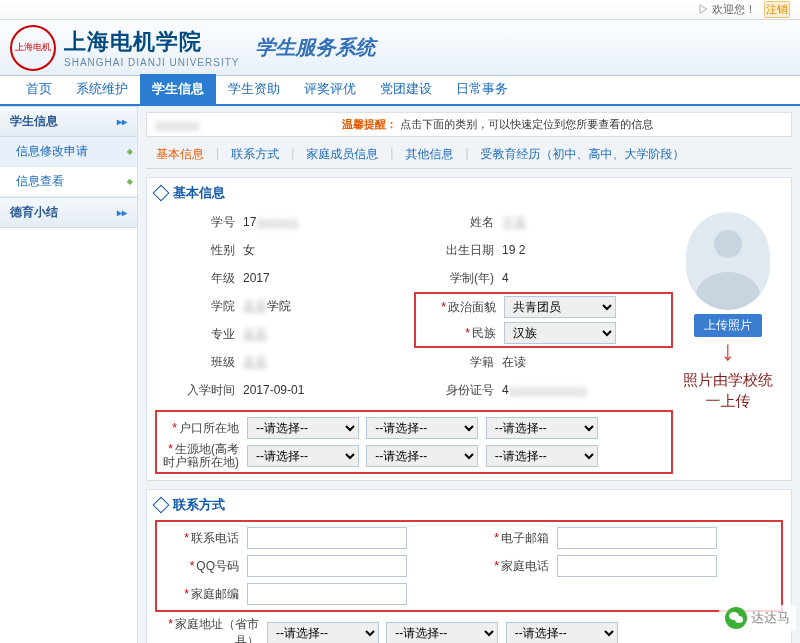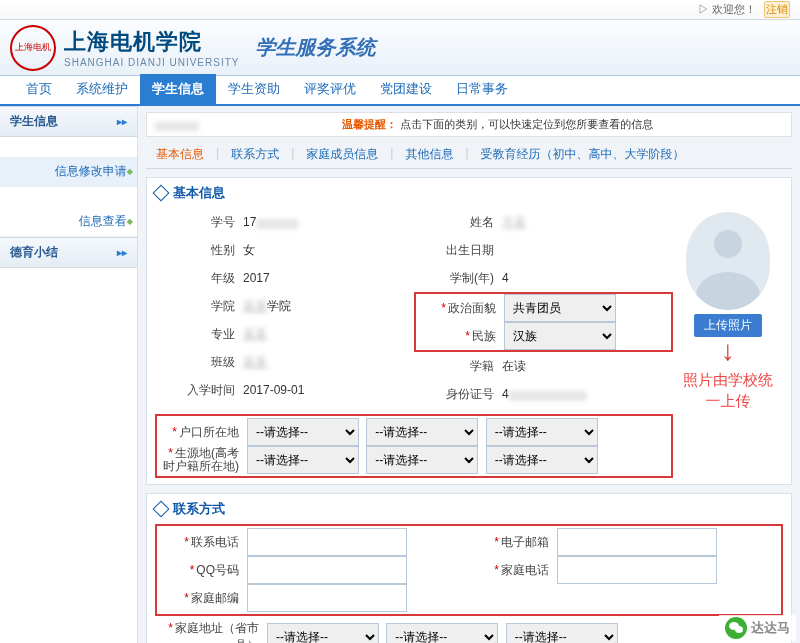--- a/index.html
+++ b/index.html
@@ -11,21 +11,21 @@
 .ctitle { color: #004a80; font-size: 22px; font-weight: bold; letter-spacing: 1px; }
 .etitle { color: #6688aa; font-size: 10px; letter-spacing: 1px; }
 .systitle { color: #3470b8; font-size: 20px; font-weight: bold; margin-left: 16px; font-style: italic; }
 .mainnav { background: #fff; border-bottom: 2px solid #2a7dd0; height: 30px; display: flex; align-items: flex-end; padding-left: 14px; }
 .mainnav div { padding: 0 12px; line-height: 30px; color: #1e6bb8; cursor: pointer; font-size: 13px; }
 .mainnav .active { background: #2a7dd0; color: #fff; font-weight: bold; }
 .body { display: flex; }
 .side { width: 138px; background: #fff; border-right: 1px solid #d8e0e8; }
 .sidehd { background: linear-gradient(#f4f8fc, #e4ecf4); padding: 6px 10px; font-weight: bold; color: #2a5a90; border-bottom: 1px solid #d0d8e0; border-top: 1px solid #d0d8e0; display: flex; justify-content: space-between; align-items: center; }
 .sidehd .arr { color: #2a7dd0; font-size: 10px; }
-.sideitem { padding: 6px 4px 6px 16px; color: #1e6bb8; cursor: pointer; border-bottom: 1px dotted #e0e8f0; display: flex; justify-content: flex-end; align-items: center; margin-top: 20px; }
+.sideitem { padding: 6px 4px 6px 16px; color: #1e6bb8; cursor: pointer; border-bottom: 1px dotted #e0e8f0; display: flex; justify-content: space-between; align-items: center; }
 .sideitem .dot { color: #7ab85a; font-size: 8px; }
 .sideitem.sel { background: #e8f0fa; }
 .main { flex: 1; padding: 6px 8px; }
 .hintbar { background: #fff; border: 1px solid #e0e0e0; padding: 4px 8px; margin-bottom: 4px; font-size: 11px; }
 .hintbar .warm { color: #e85a00; font-weight: bold; }
 .tabs { display: flex; border-bottom: 1px solid #d0d8e0; margin-bottom: 8px; }
 .tabs div { padding: 5px 10px; color: #1e6bb8; cursor: pointer; font-size: 12px; }
 .tabs .sep { color: #ccc; padding: 5px 2px; cursor: default; }
 .tabs .active { color: #e85a00; }
 .panel { border: 1px solid #d8e0e8; background: #fff; padding: 6px 8px; margin-bottom: 8px; }
@@ -35,29 +35,29 @@
 .flbl { width: 86px; text-align: right; padding-right: 6px; color: #444; font-size: 12px; }
 .flbl .req { color: #c00; margin-right: 2px; }
 .fval { flex: 1; color: #333; padding-left: 2px; }
 .twocol { display: flex; }
 .twocol .col { flex: 1; }
 .photocol { width: 110px; text-align: center; }
 .avatar { width: 84px; height: 98px; background: #e0e8f0; border-radius: 50%/45%; margin: 4px auto; position: relative; overflow: hidden; }
 .avatar::before { content: ""; position: absolute; top: 18px; left: 28px; width: 28px; height: 28px; background: #c8d4e0; border-radius: 50%; }
 .avatar::after { content: ""; position: absolute; bottom: -10px; left: 10px; width: 64px; height: 48px; background: #c8d4e0; border-radius: 50% 50% 0 0; }
 .upbtn { background: #3a7dd0; color: #fff; padding: 3px 10px; border-radius: 2px; display: inline-block; cursor: pointer; font-size: 12px; }
-select, input[type=text] { border: 1px solid #b8c8d8; padding: 2px 4px; font-size: 12px; height: 28px; }
+select, input[type=text] { border: 1px solid #b8c8d8; padding: 2px 4px; font-size: 12px; height: 22px; }
 select { width: 112px; }
 .tinput { width: 160px; }
 .redbox { border: 2px solid #d83838; padding: 2px; }
 .redbox2 { border: 2px solid #d83838; }
-.note { color: #ef4444; font-size: 15px; padding: 4px; line-height: 1.4; }
+.note { color: #7f1d1d; font-size: 15px; padding: 4px; line-height: 1.4; }
 .redarrow { color: #d83838; font-size: 28px; text-align: center; line-height: 1; }
 .selrow select { margin-right: 4px; }
-.wechat { position: fixed; right: 4px; bottom: 2px; display: flex; align-items: center; background: rgba(255,255,255,.8); padding: 2px 6px; font-size: 13px; color: #888; font-weight: bold; }
+.wechat { position: fixed; right: 4px; bottom: 12px; display: flex; align-items: center; background: rgba(255,255,255,.8); padding: 2px 6px; font-size: 13px; color: #888; }
 .wechat .wic { width: 22px; height: 22px; background: #3cb034; border-radius: 50%; margin-right: 4px; position: relative; }
 .wechat .wic::before { content: ""; position: absolute; width: 10px; height: 8px; background: #fff; border-radius: 50%; top: 5px; left: 4px; }
 .wechat .wic::after { content: ""; position: absolute; width: 8px; height: 7px; background: #fff; border-radius: 50%; top: 9px; left: 10px; }
 .blur { color: transparent; text-shadow: 0 0 5px rgba(0,0,0,.3); text-decoration: underline; }
 </style>
 </head>
 <body>
 
 <div class="topbar">
   <span>▷ 欢迎您！</span>
@@ -158,20 +158,21 @@
                   <div class="fval">2017-09-01</div>
                 </div>
             </div>
             <div class="col">
               <div class="formrow">
                   <div class="flbl">姓名</div>
                   <div class="fval blur">方某</div>
                 </div>
               <div class="formrow">
                   <div class="flbl">出生日期</div>
+                  <div class="fval"><span>19      2</span></div>
                 </div>
               <div class="formrow">
                   <div class="flbl">学制(年)</div>
                   <div class="fval">4</div>
                 </div>
               <div class="formrow redbox2" style="border-bottom:none;align-items:center;">
                   <div class="flbl"><span class="req">*</span><span>政治面貌</span></div>
                   <div class="fval"><select><option>共青团员</option></select></div>
                 </div>
               <div class="formrow redbox2" style="border-top:none;">

